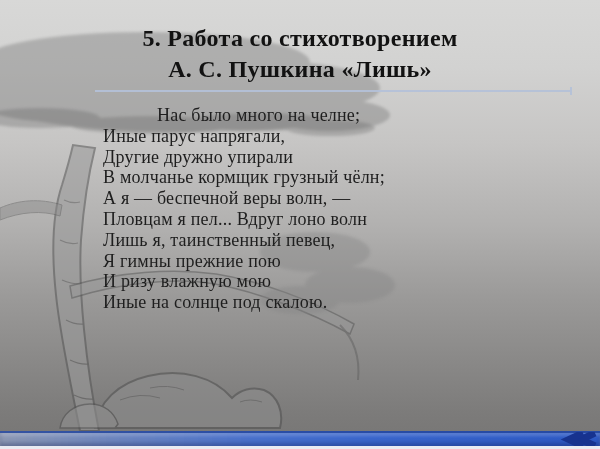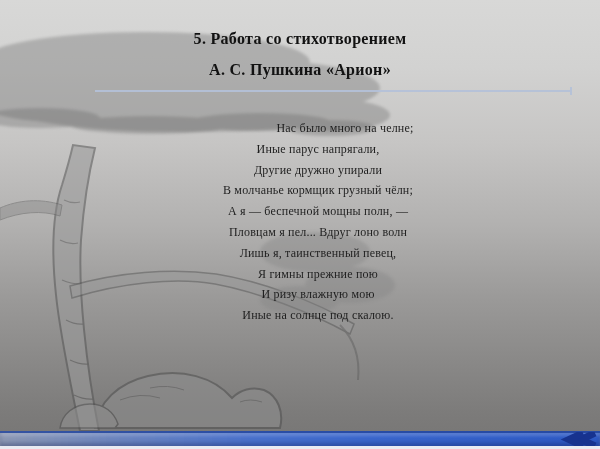--- a/index.html
+++ b/index.html
@@ -11,37 +11,36 @@
     background:linear-gradient(180deg,
       #d8d8d7 0%, #d2d2d1 15%, #c6c5c4 32%,
       #b2b1b0 50%, #9b9a99 66%, #8a8988 80%,
       #7c7b7a 92%, #767574 100%);
   }
   .tree{position:absolute;left:0;top:0;width:600px;height:449px;pointer-events:none;}
   .title{
     position:absolute;left:0;right:0;top:23px;
     text-align:center;
     font-weight:bold;
-    font-size:16px;line-height:31px;
+    font-size:24px;line-height:31px;
     color:#121212;
     letter-spacing:0.3px;
   }
   .title-underline{
     position:absolute;left:95px;top:90px;width:477px;height:2px;
     background:#b4c1d9;opacity:.9;
   }
   .title-underline .tick{
     position:absolute;right:0;top:-3px;width:2px;height:8px;background:#b4c1d9;
   }
   .poem{
-    position:absolute;left:103px;top:118px;width:430px;
-    font-size:12px;line-height:20.8px;
+    position:absolute;left:103px;top:105px;width:430px;
+    font-size:18px;line-height:20.8px;
     color:#1e1e1e;
     letter-spacing:0.2px;
-    text-align:center;
   }
   .poem-line{white-space:nowrap;}
   .poem-line.indent{text-indent:54px;}
   .bottom-bar{
     position:absolute;left:0;bottom:3px;height:15px;width:600px;
     background:linear-gradient(90deg,
       rgba(147,162,196,0.80) 0%,
       rgba(110,136,196,0.92) 18%,
       #4a71cc 42%, #3a66cc 62%, #2d59c4 100%);
     border-top:2px solid rgba(38,72,158,0.85);
@@ -114,32 +113,32 @@
       <g stroke="#555555" stroke-width="1" fill="none" opacity="0.8">
         <path d="M120,400 q20,-8 40,-2"></path>
           <path d="M150,388 q18,-4 34,2"></path>
         <path d="M240,402 q10,-4 22,0"></path>
       </g>
     </g>
   </svg>
 
   <div class="title">
     <div>5. Работа со стихотворением</div>
-    <div>А. С. Пушкина «Арион»</div>
+    <div>А. С. Пушкина «Лишь»</div>
   </div>
   <div class="title-underline">
     <div class="tick"></div>
   </div>
 
   <div class="poem">
     <div class="poem-line indent">Нас было много на челне;</div>
     <div class="poem-line">Иные парус напрягали,</div>
     <div class="poem-line">Другие дружно упирали</div>
     <div class="poem-line">В молчанье кормщик грузный чёлн;</div>
-    <div class="poem-line">А я — беспечной мощны полн, —</div>
+    <div class="poem-line">А я — беспечной веры волн, —</div>
     <div class="poem-line">Пловцам я пел... Вдруг лоно волн</div>
     <div class="poem-line">Лишь я, таинственный певец,</div>
     <div class="poem-line">Я гимны прежние пою</div>
     <div class="poem-line">И ризу влажную мою</div>
     <div class="poem-line">Иные на солнце под скалою.</div>
   </div>
 
   <div class="bottom-bar">
     <button class="prev-btn" title="">
       <svg width="44" height="15" viewBox="0 0 44 15">

